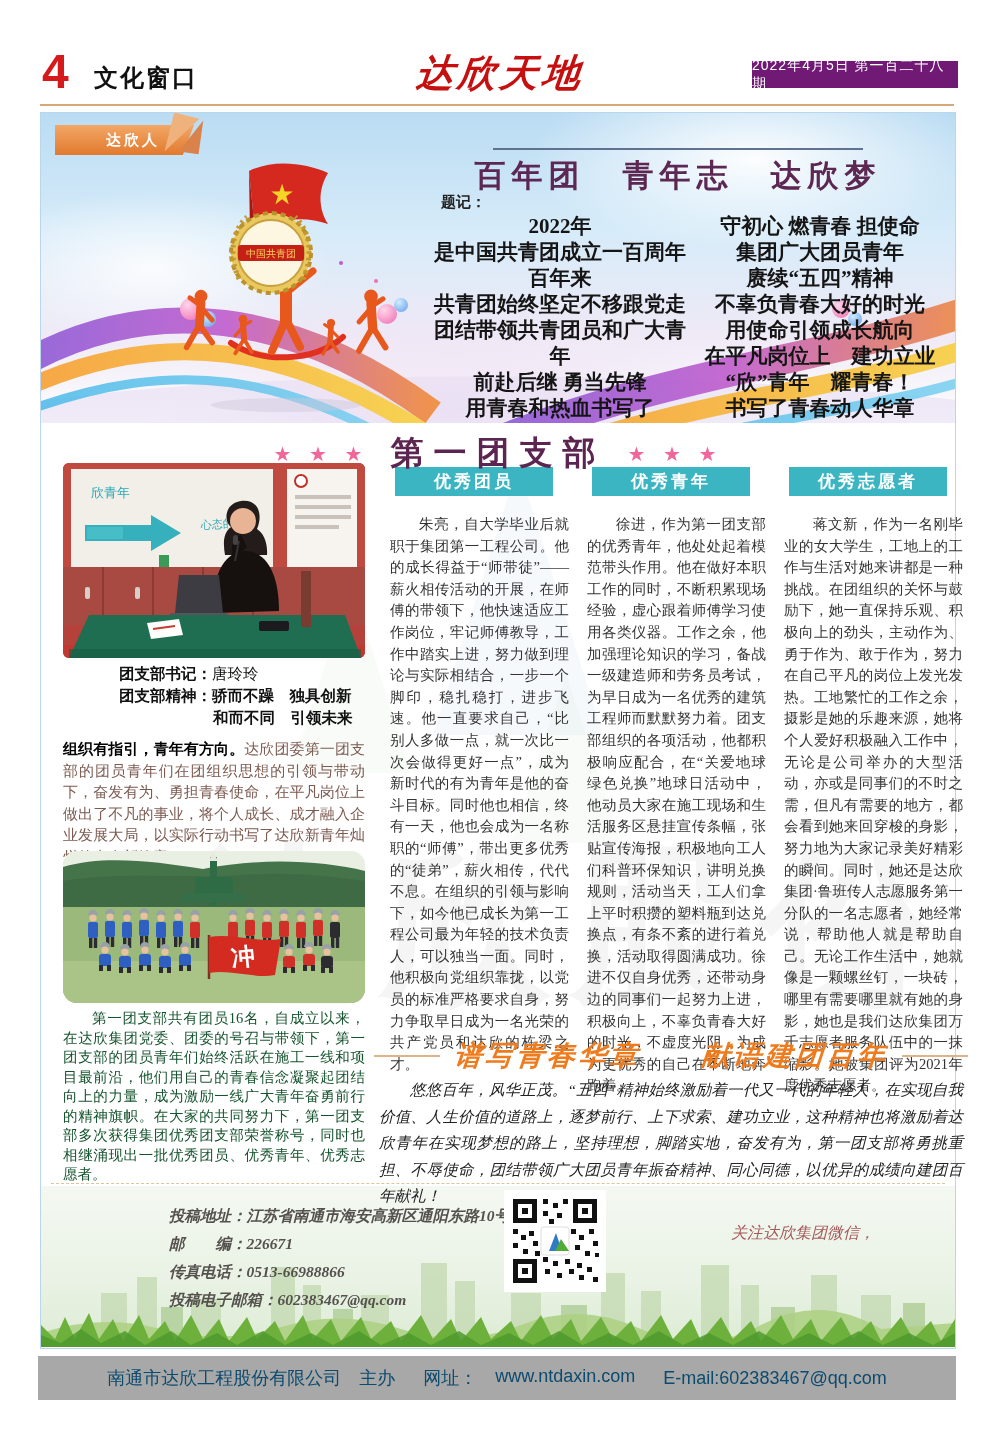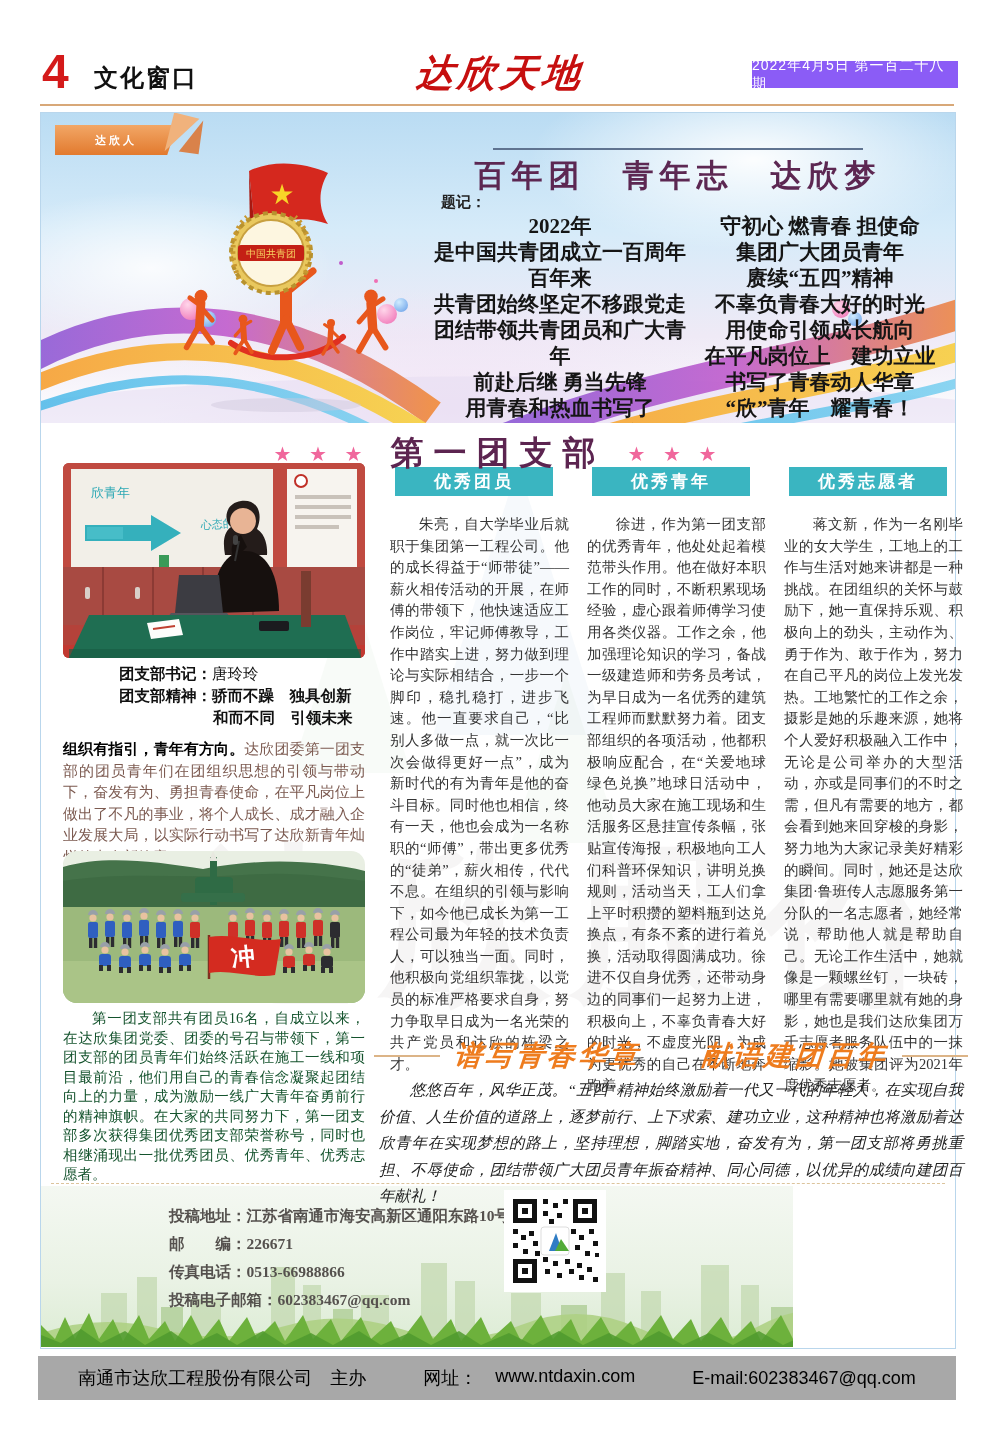--- a/index.html
+++ b/index.html
@@ -5,38 +5,38 @@
   html,body{margin:0;padding:0;background:#fff;}
   #page{position:relative;width:994px;height:1435px;background:#fff;overflow:hidden;
         font-family:"Liberation Sans","DejaVu Sans",sans-serif;}
 
   
   .page-num{position:absolute;left:42px;top:48px;font-size:48px;font-weight:bold;color:#d41a1a;line-height:1;}
   .section-name{position:absolute;left:94px;top:62px;font-size:24px;font-weight:bold;color:#111;letter-spacing:2px;}
   .masthead{position:absolute;left:380px;top:48px;width:240px;text-align:center;font-size:38px;font-weight:bold;
             color:#c60f0f;font-family:"Liberation Serif","DejaVu Serif",serif;font-style:italic;
             transform:skewX(-6deg);letter-spacing:4px;}
-  .date-badge{position:absolute;left:752px;top:61px;width:206px;height:27px;background:#8b5cf6;color:#fff;
+  .date-badge{position:absolute;left:752px;top:61px;width:206px;height:27px;background:#701a75;color:#fff;
               font-size:14px;display:flex;align-items:center;justify-content:center;letter-spacing:1px;}
   .header-rule{position:absolute;left:40px;top:104px;width:914px;height:2px;background:#d8a878;}
 
   
   .main-box{position:absolute;left:40px;top:112px;width:914px;height:1235px;border:1px solid #b9d6ec;background:#fff;}
 
   
   .banner{position:absolute;left:0;top:0;width:914px;height:310px;overflow:hidden;
     background:
       radial-gradient(ellipse 320px 130px at 78% 15%, rgba(255,255,255,.95), rgba(255,255,255,0) 70%),
       radial-gradient(ellipse 260px 110px at 12% 50%, rgba(255,255,255,.85), rgba(255,255,255,0) 70%),
       radial-gradient(ellipse 400px 160px at 45% 95%, rgba(240,225,245,.8), rgba(255,255,255,0) 75%),
       linear-gradient(180deg,#badcf3 0%,#d6ebf9 38%,#efeaf6 72%,#fdfdfe 100%);}
   .tag{position:absolute;left:14px;top:12px;width:122px;height:30px;
-       background:linear-gradient(180deg,#f2a766,#e27a2e);color:#fff;font-size:11px;font-weight:bold;
+       background:linear-gradient(180deg,#f2a766,#e27a2e);color:#fff;font-size:15px;font-weight:bold;
        display:flex;align-items:center;justify-content:center;letter-spacing:3px;
-       clip-path:polygon(0 0,100% 0,92% 100%,0 100%);}
+       clip-path:polygon(0 0,100% 0,92% 100%,0 100%);padding-left:17px;}
   .tag-fold{position:absolute;left:128px;top:2px;width:0;height:0;
        border-left:26px solid #f0b27c;border-bottom:40px solid transparent;transform:rotate(14deg);}
   .tag-fold2{position:absolute;left:140px;top:6px;width:0;height:0;
        border-right:20px solid #d9824a;border-top:34px solid transparent;transform:rotate(8deg);}
   .banner-title-line{position:absolute;left:452px;top:35px;width:370px;height:2px;background:#5f7390;}
   .banner-title{position:absolute;left:392px;top:42px;width:490px;text-align:center;font-size:31px;font-weight:bold;
        color:#5c2752;letter-spacing:6px;font-family:"Liberation Serif","DejaVu Serif",serif;}
   .preface-label{position:absolute;left:400px;top:80px;font-size:15px;color:#222;
        font-family:"Liberation Serif","DejaVu Serif",serif;font-weight:bold;}
   .poem{position:absolute;top:100px;width:262px;text-align:center;font-size:21px;line-height:26px;color:#151515;
@@ -88,32 +88,32 @@
   
   .closing-title-row{position:absolute;left:338px;top:924px;width:584px;display:flex;align-items:center;justify-content:center;gap:14px;z-index:1;}
   .closing-line{flex:0 0 66px;height:2px;background:#dcb487;}
   .closing-title{font-size:28px;font-weight:bold;color:#ee7c1e;letter-spacing:3px;font-style:italic;
        font-family:"Liberation Serif","DejaVu Serif",serif;transform:skewX(-5deg);white-space:nowrap;}
   .closing-body{position:absolute;left:338px;top:964px;width:584px;font-size:15.5px;line-height:26.5px;text-align:justify;
        color:#222;font-family:"Liberation Serif","DejaVu Serif",serif;font-style:italic;text-indent:2em;z-index:1;}
   .dashed-rule{position:absolute;left:10px;top:1070px;width:894px;border-top:1.5px dashed #dcc49c;z-index:1;}
 
   
-  .footer-area{position:absolute;left:0;top:1073px;width:752px;height:161px;overflow:hidden;
-       background:linear-gradient(180deg,#f4f8f2 0%,#e9f2e4 60%,#dcecd4 100%);}
+  .footer-area{position:absolute;left:0;top:1073px;width:914px;height:161px;overflow:hidden;
+       background:linear-gradient(180deg,#f4f8f2 0%,#e9f2e4 60%,#dcecd4 100%);font-style:italic;}
   .contact{position:absolute;left:128px;top:16px;font-size:15.5px;line-height:28px;color:#55514e;font-weight:bold;
        font-family:"Liberation Serif","DejaVu Serif",serif;}
   .qr{position:absolute;left:463px;top:4px;width:92px;height:92px;background:#fff;padding:5px;box-sizing:content-box;}
   .wechat-note{position:absolute;left:612px;top:34px;width:300px;text-align:center;font-size:16px;line-height:26px;
        color:#a4585a;font-family:"Liberation Serif","DejaVu Serif",serif;}
   .skyline{position:absolute;left:0;bottom:0;}
 
   
-  .bottom-bar{position:absolute;left:38px;top:1356px;width:918px;height:44px;background:#a8a8a8;color:#000000;
-       display:flex;align-items:center;justify-content:center;gap:57px;font-size:18px;}
+  .bottom-bar{position:absolute;left:38px;top:1356px;width:918px;height:44px;background:#a8a8a8;color:#0c4a6e;
+       display:flex;align-items:center;justify-content:center;gap:28px;font-size:18px;}
   .bottom-bar .grp{display:flex;gap:18px;}
 </style>
 </head>
 <body>
 
 <div id="page">
 
   <div class="page-num">4</div>
   <div class="section-name">文化窗口</div>
   <div class="masthead">达欣天地</div>
@@ -241,22 +241,22 @@
         <div>用青春和热血书写了</div>
         <div>彪炳史册的壮丽篇章！</div>
       </div>
       <div class="poem right">
         <div>守初心 燃青春 担使命</div>
         <div>集团广大团员青年</div>
         <div>赓续“五四”精神</div>
         <div>不辜负青春大好的时光</div>
         <div>用使命引领成长航向</div>
         <div>在平凡岗位上　建功立业</div>
+        <div>“欣”青年　耀青春！</div>
         <div>书写了青春动人华章</div>
-        <div>“欣”青年　耀青春！</div>
       </div>
     </div>
 
     <div class="sec-title-row">
       <span class="sec-stars">★ ★ ★</span>
       <span class="sec-title">第一团支部</span>
       <span class="sec-stars">★ ★ ★</span>
     </div>
 
     <div class="left-col">
@@ -503,20 +503,21 @@
             <rect x="84" y="82" width="5" height="5"></rect>
           <rect x="34" y="42" width="8" height="8"></rect>
             <rect x="50" y="46" width="6" height="6"></rect>
         </g>
         <rect x="32" y="32" width="28" height="28" rx="3" fill="#fff" stroke="#ddd"></rect>
         <polygon points="40,56 47,38 53,56" fill="#2f7cc4"></polygon>
         <polygon points="46,56 52,44 60,56" fill="#52aa38"></polygon>
       </svg>
 
       <div class="wechat-note">
+        <div>关注达欣集团微信，</div>
       </div>
     </div>
   </div>
 
   <div class="bottom-bar">
     <span class="grp">
       <span>南通市达欣工程股份有限公司</span>
       <span>主办</span>
     </span>
     <span class="grp">

